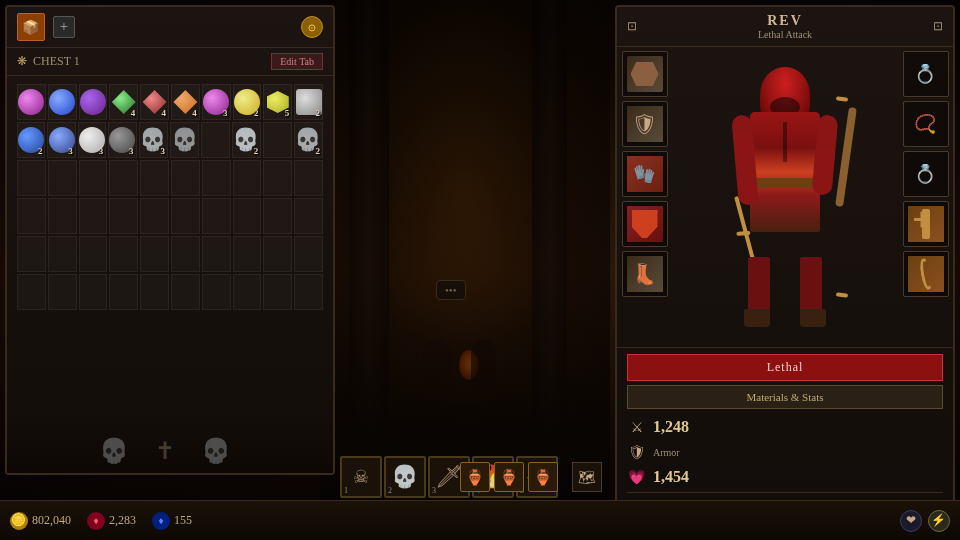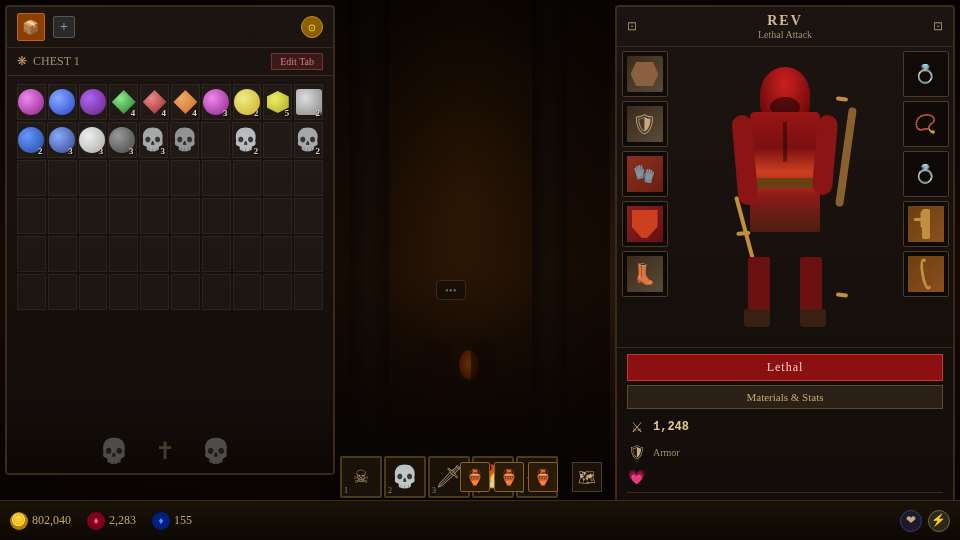--- a/index.html
+++ b/index.html
@@ -318,24 +318,23 @@
     .stat-info {
       flex: 1;
     }
 
     .stat-name {
       font-size: 10px;
       color: #a09070;
     }
 
     .stat-value {
-      font-size: 12px;
+      font-size: 16px;
       color: #e0c890;
       font-weight: bold;
-      font-family: Liberation Mono, monospace;
     }
     .stat-value.yellow { color: #e0c030; }
 
     .divider {
       height: 1px;
       background: #3a2a1a;
       margin: 5px 0;
     }
 
     .attr-grid {
@@ -776,20 +775,21 @@
     </div>
     <div class="stat-row">
       <div class="stat-icon">🛡</div>
       <div class="stat-info">
         <div class="stat-name">Armor</div>
       </div>
     </div>
     <div class="stat-row">
       <div class="stat-icon">💗</div>
       <div class="stat-info">
+        <div class="stat-value">1,454</div>
       </div>
     </div>
 
     <div class="divider"></div>
 
     
     <div class="attr-grid">
       <div class="attr-row">
         <span class="attr-name">Strength</span>
         <span class="attr-val">154</span>

